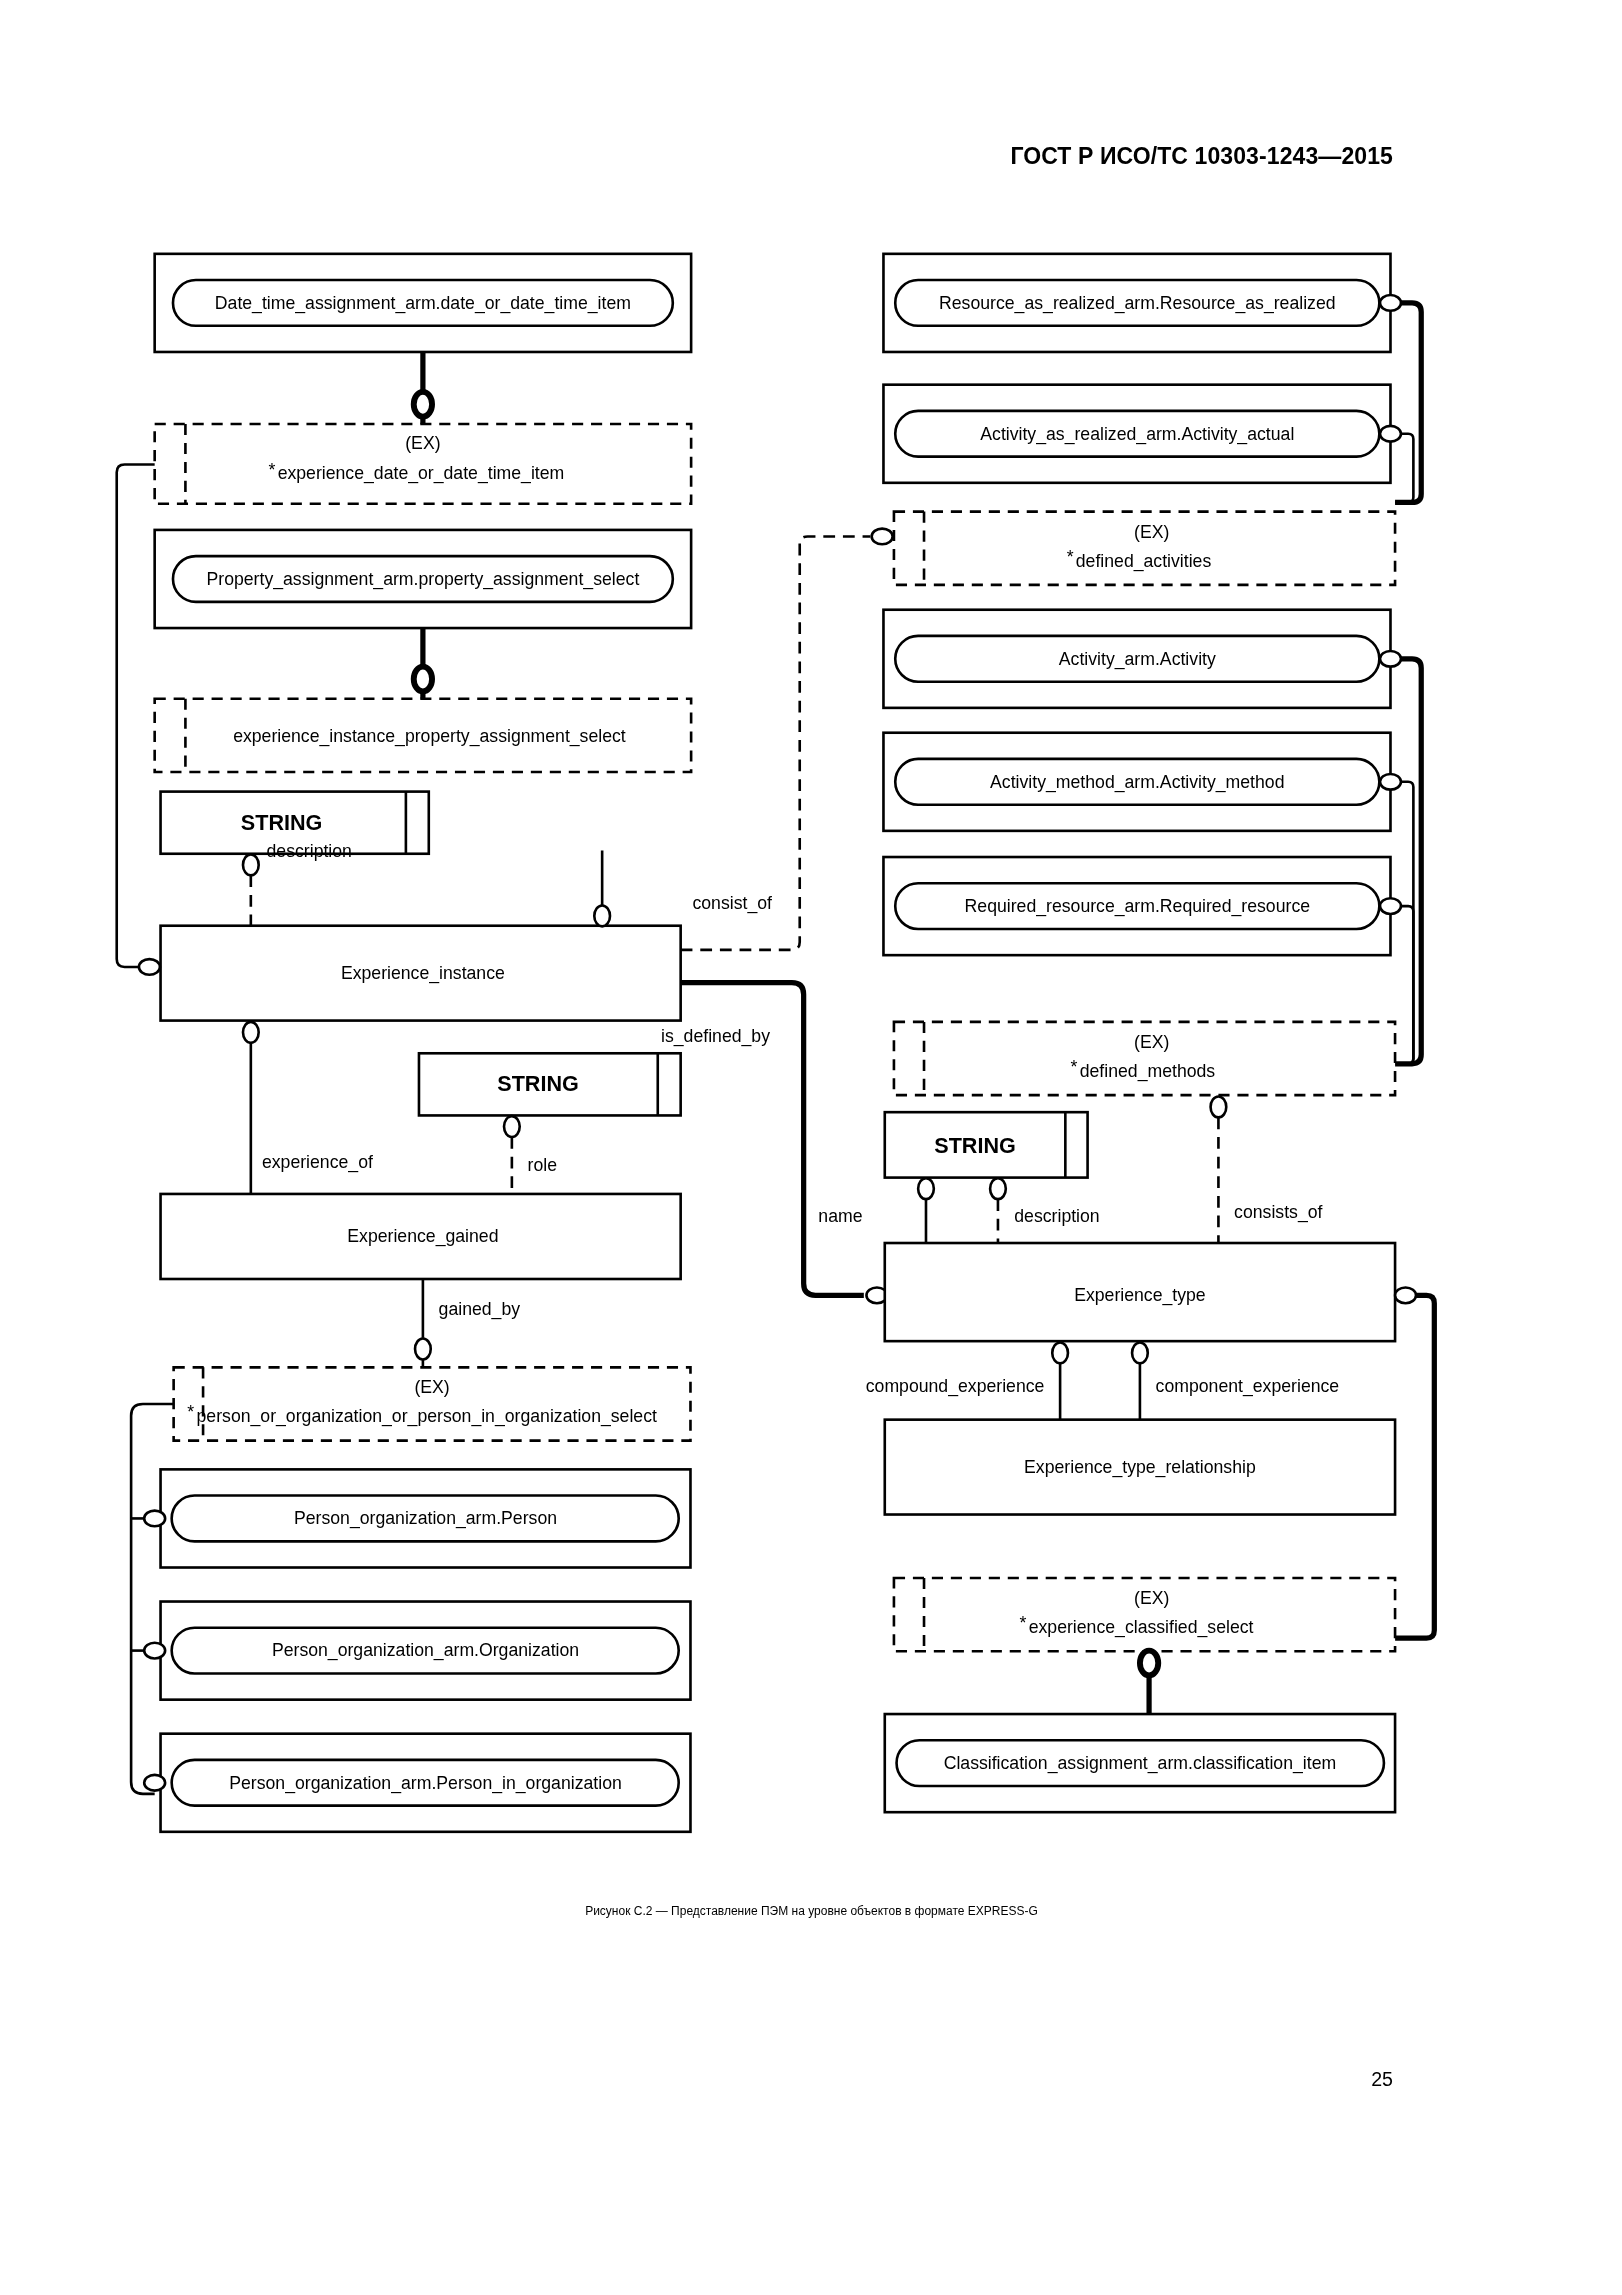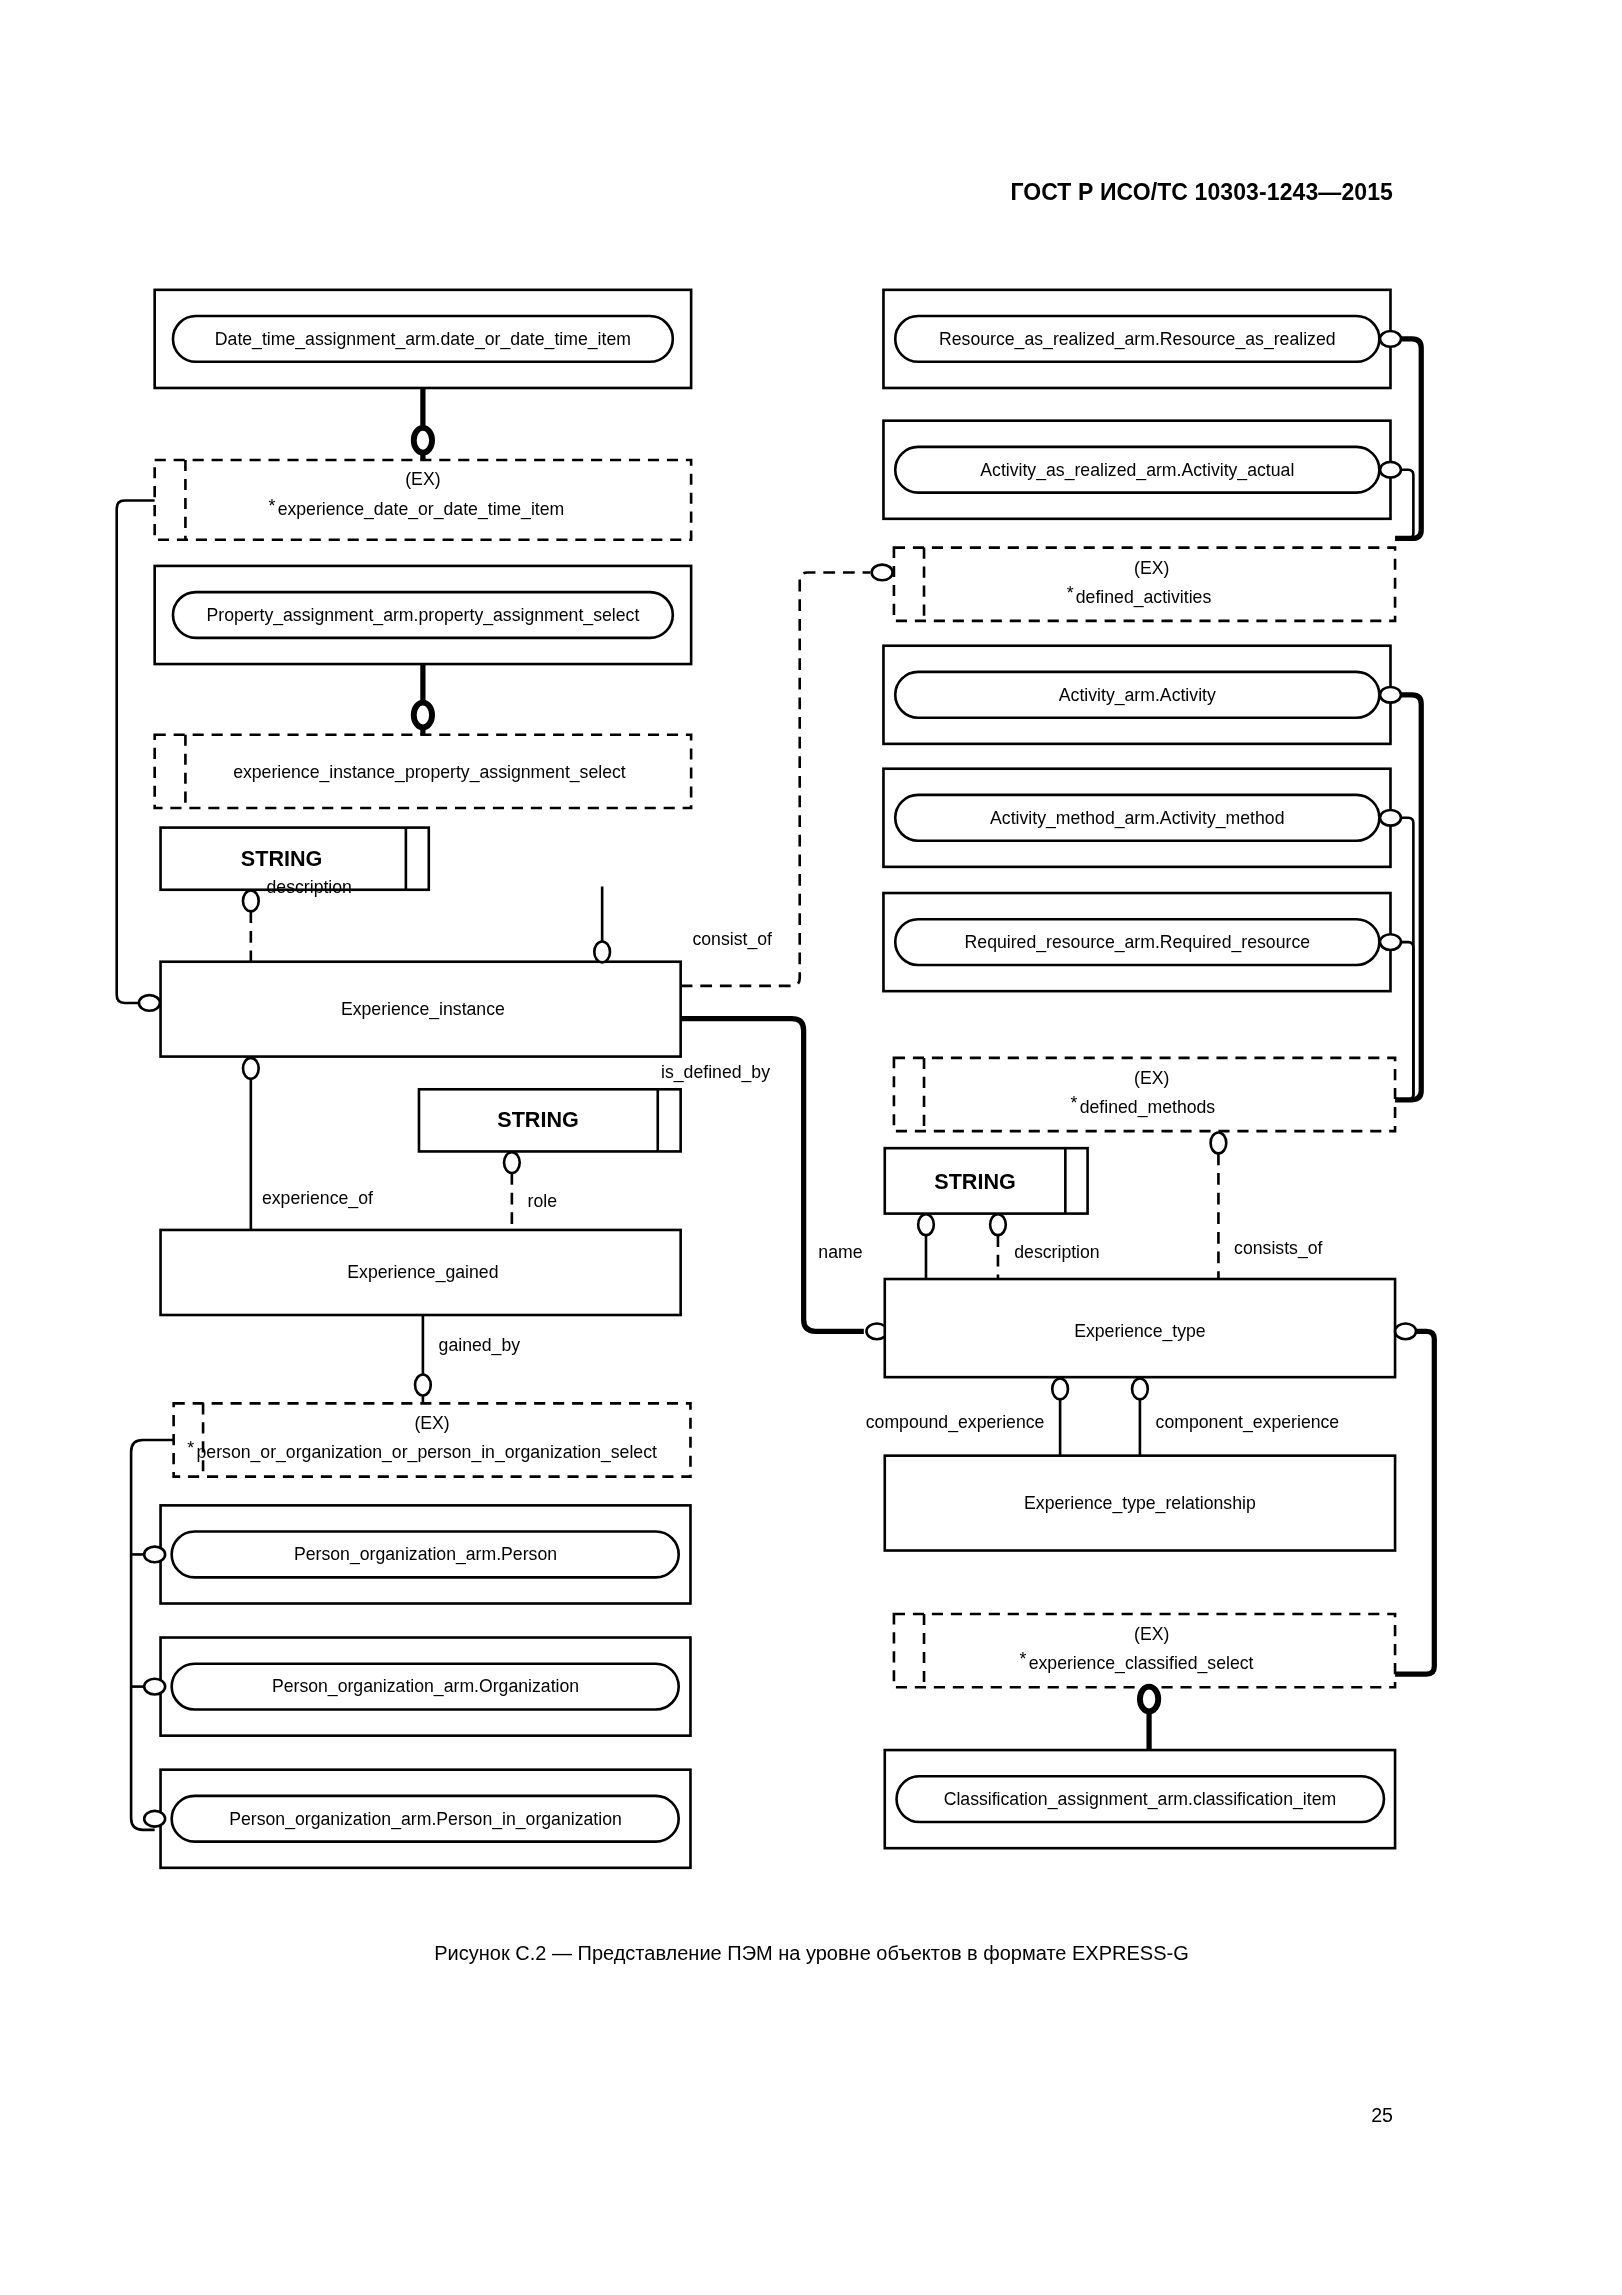--- a/index.html
+++ b/index.html
@@ -1,30 +1,30 @@
 <!DOCTYPE html>
 <html style="font-size:10.5px"><head>
 <meta charset="utf-8">
 <style>
   html,body{margin:0;padding:0;background:#fff;}
   body{
     width:1623px;height:2295px;position:relative;
     font-family:"Liberation Sans", sans-serif;color:#000;
   }
-  #page{position:absolute;inset:0;margin-top:36px;}
+  #page{position:absolute;inset:0;}
   .hdr{
     position:absolute;top:143px;right:230px;
     font-size:23px;font-weight:bold;letter-spacing:0.1px;white-space:nowrap;
   }
   .pageno{
     position:absolute;top:2068px;right:230px;font-size:19.6px;
   }
   .caption{
     position:absolute;left:0;right:0;top:1903px;
-    text-align:center;font-size:20px;line-height:1.45;
+    text-align:center;font-size:12px;line-height:1.45;
   }
   svg#diagram{position:absolute;left:0;top:0;width:1623px;height:2295px;}
   svg text{font-family:"Liberation Sans", sans-serif;fill:#000;}
   .t-entity{font-size:27px;}
   .t-page{font-size:27px;}
   .t-attr{font-size:27px;}
   .t-string{font-size:33px;font-weight:bold;}
   .rect-solid{fill:#fff;stroke:#000;stroke-width:4;}
   .rect-dash{fill:#fff;stroke:#000;stroke-width:4;stroke-dasharray:17 12;}
   .pagebox{fill:#fff;stroke:#000;stroke-width:4;}

